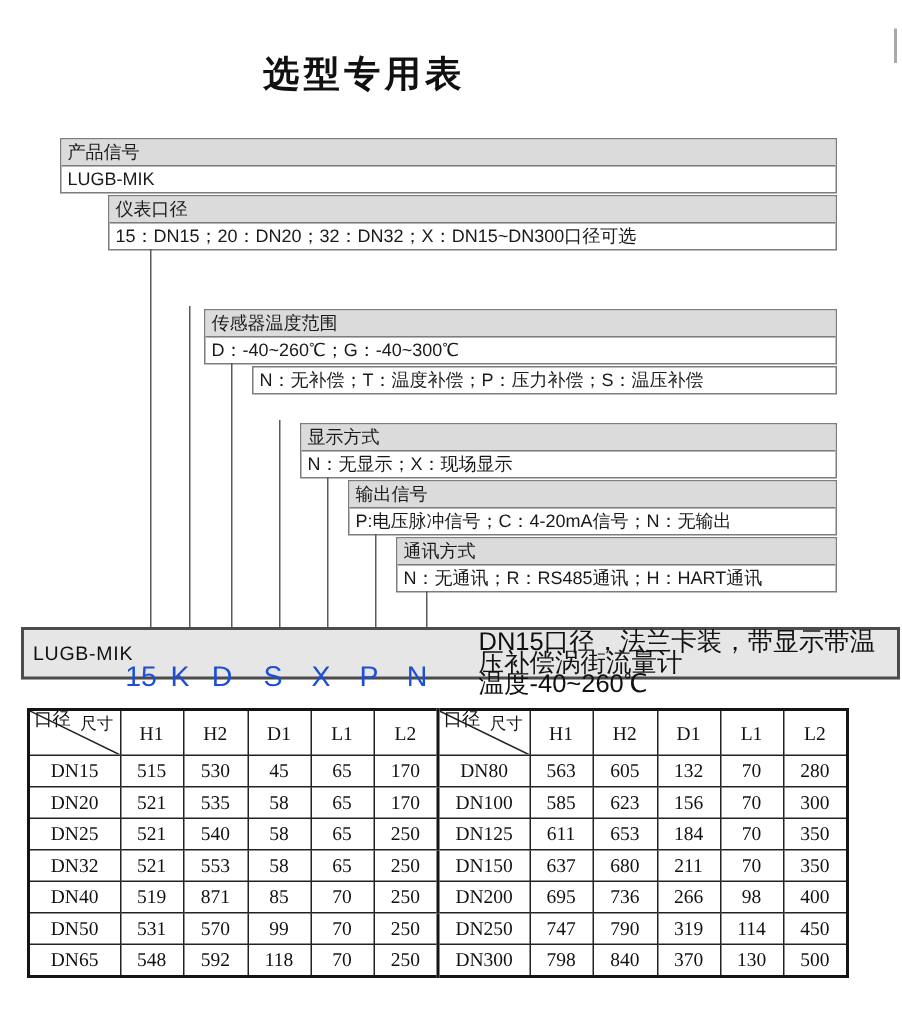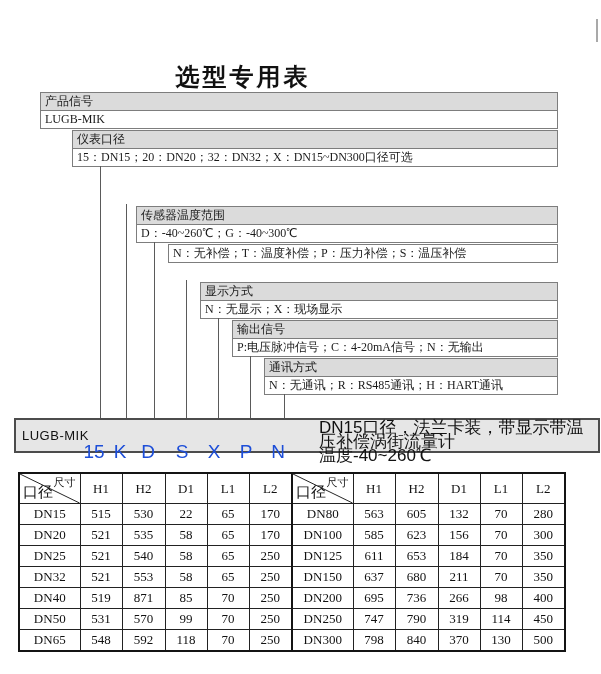--- a/index.html
+++ b/index.html
@@ -2,26 +2,26 @@
 <html><head>
 <meta charset="utf-8">
 <style>
   html,body { margin:0; padding:0; background:#ffffff; }
   .page {
     position:relative; width:601px; height:674px; background:#ffffff;
     font-family:"Liberation Sans", sans-serif; overflow:hidden; color:#1a1a1a;
   }
   .title {
     position:absolute; top:33px; left:43px; width:400px; text-align:center;
-    font-size:24px; font-weight:bold; letter-spacing:3px; color:#111;margin-top:28px;
+    font-size:24px; font-weight:bold; letter-spacing:3px; color:#111;
   }
   .edge-mark { position:absolute; left:596px; top:19px; width:2px; height:23px; background:#a9a9a9; }
 
   
-  .cbox { position:absolute; right:43px; border:1px solid #7d7d7d; background:#ffffff; box-sizing:border-box;font-family:Liberation Serif, serif; }
+  .cbox { position:absolute; right:43px; border:1px solid #7d7d7d; background:#ffffff; box-sizing:border-box; }
   .cbox-h {
     height:17px; line-height:17px; background:#dbdbdb; border-bottom:1px solid #7d7d7d;
     padding-left:4px; font-size:12px; white-space:nowrap; overflow:hidden;
   }
   .cbox-v { height:17px; line-height:17px; padding-left:4px; font-size:12px; white-space:nowrap; overflow:hidden; }
 
   .vline { position:absolute; width:1px; background:#5a5a5a; }
 
   
   .code-box {
@@ -40,21 +40,21 @@
   .dim-table th, .dim-table td {
     border:1px solid #222; text-align:center; vertical-align:middle;
     font-weight:normal; font-size:13px; padding:0; overflow:hidden;
   }
   .dim-table th { height:29px;margin-top:28px; }
   .dim-table td { height:20px; }
   .group-start { border-left:2px solid #141414 !important; }
   .diag { position:relative; }
   .diag svg { position:absolute; left:0; top:0; width:100%; height:100%; display:block; }
   .diag-top { position:absolute; top:1px; right:4px; font-size:11px; }
-  .diag-bottom { position:absolute; bottom:1px; left:3px; font-size:15px; }
+  .diag-bottom { position:absolute; bottom:15px; left:3px; font-size:12px; }
 </style>
 </head>
 <body>
 
 <div class="page">
 
   <div class="title">选型专用表</div>
   <div class="edge-mark"></div>
 
   <div class="cbox" style="top:92px;left:40px">
@@ -149,21 +149,21 @@
         <th>D1</th>
         <th>L1</th>
         <th>L2</th>
       </tr>
     </thead>
     <tbody id="dim-tbody">
         <tr>
           <td>DN15</td>
           <td>515</td>
           <td>530</td>
-          <td>22</td>
+          <td>45</td>
           <td>65</td>
           <td>170</td>
           <td class="group-start">DN80</td>
           <td>563</td>
           <td>605</td>
           <td>132</td>
           <td>70</td>
           <td>280</td>
         </tr>
         <tr>

